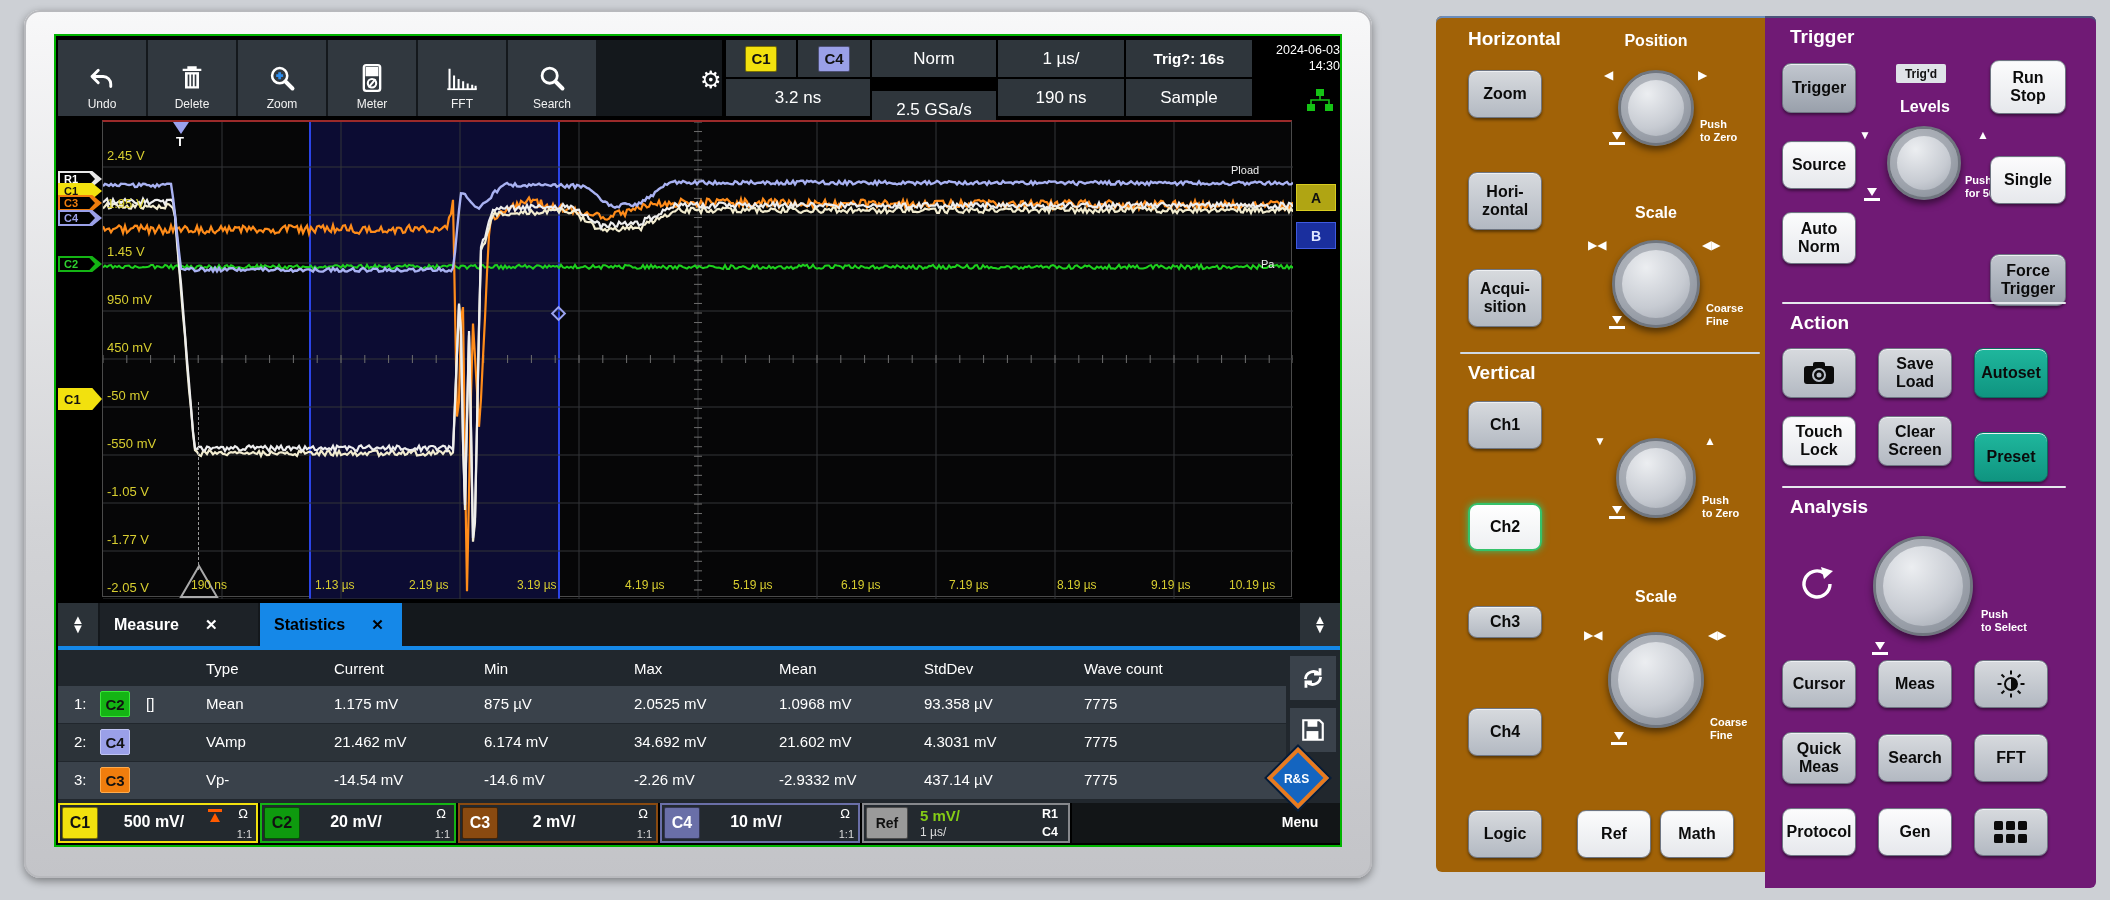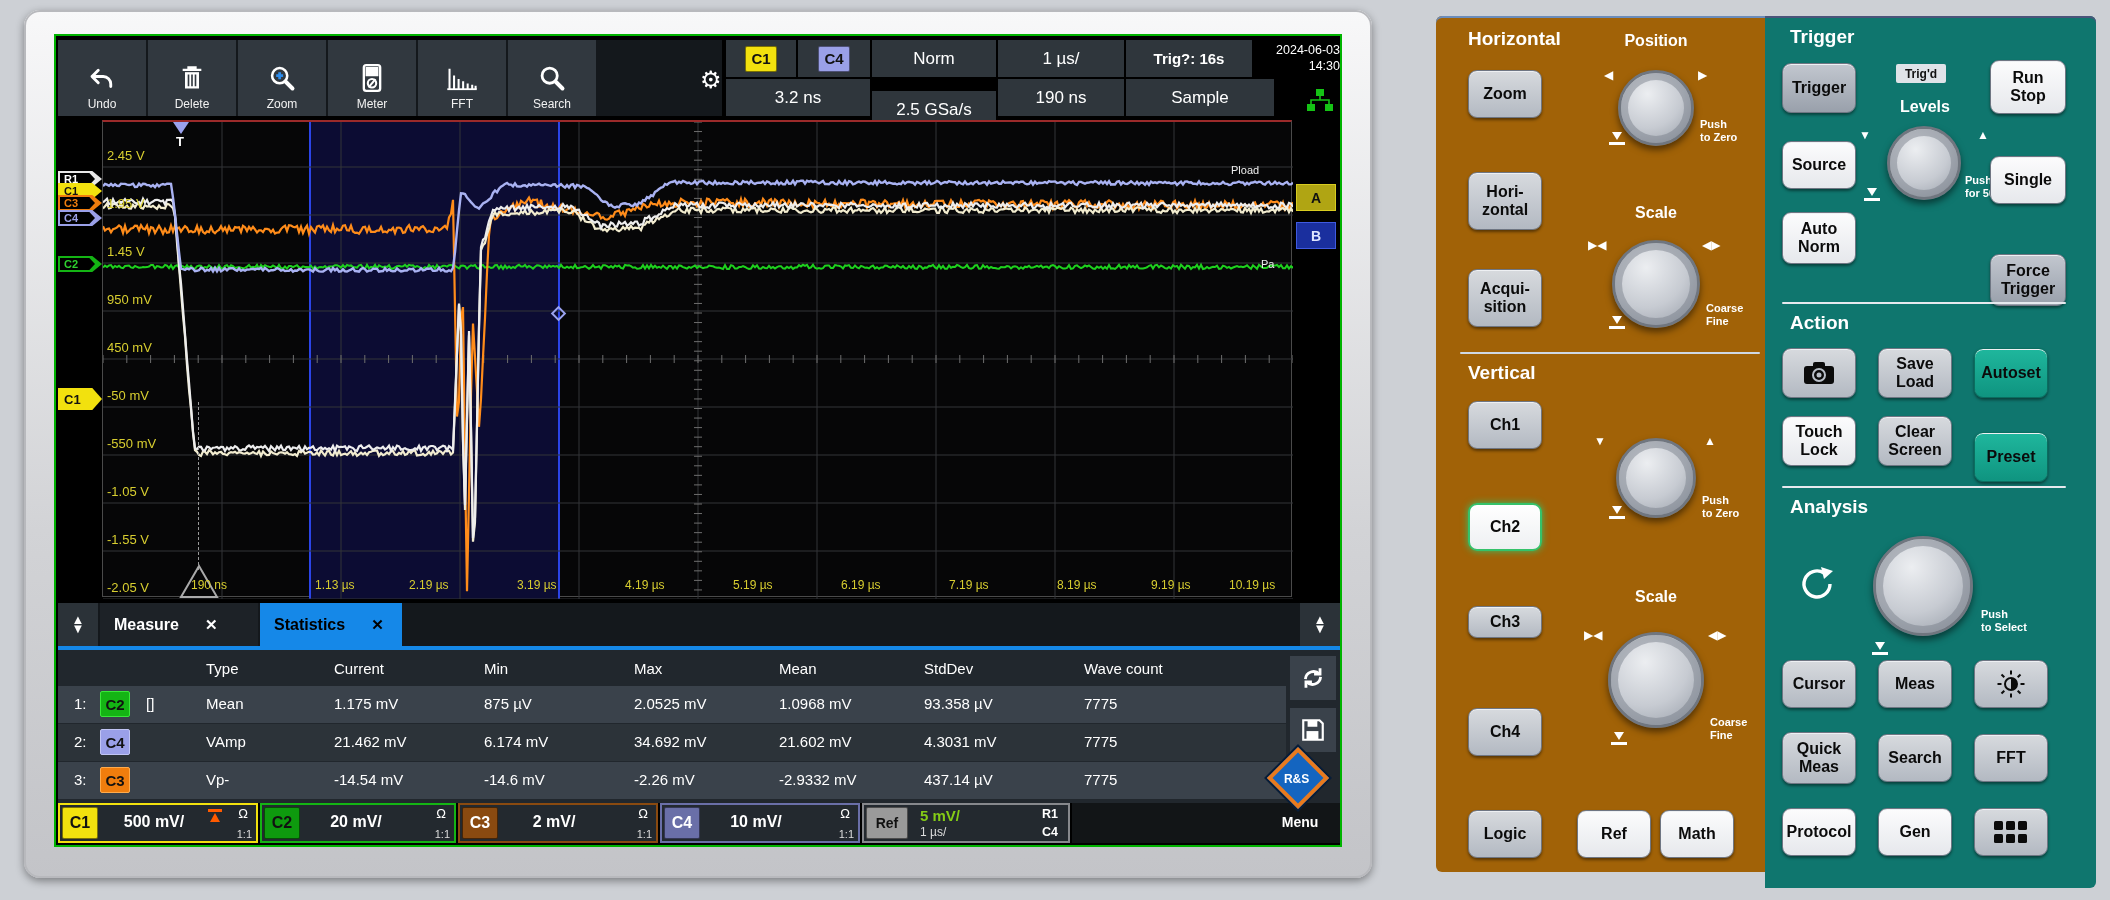--- a/index.html
+++ b/index.html
@@ -122,21 +122,21 @@
     </div>
     <div class="scell" style="left:742px;top:4px;width:72px;height:37px">
       <span class="chip" style="width:32px;height:26px;background:#9aa0e8">C4</span>
     </div>
     <div class="scell" style="left:816px;top:4px;width:124px;height:37px">Norm</div>
     <div class="scell" style="left:942px;top:4px;width:126px;height:37px">1 µs/</div>
     <div class="scell" style="left:1070px;top:4px;width:126px;height:37px;font-weight:bold;font-size:15px">Trig?: 16s</div>
     <div class="scell" style="left:670px;top:43px;width:144px;height:37px">3.2 ns</div>
     <div class="scell" style="left:816px;top:55px;width:124px;height:37px">2.5 GSa/s</div>
     <div class="scell" style="left:942px;top:43px;width:126px;height:37px">190 ns</div>
-    <div class="scell" style="left:1070px;top:43px;width:148px;height:37px">Sample</div>
+    <div class="scell" style="left:1070px;top:43px;width:126px;height:37px">Sample</div>
 
     <div class="abs" style="left:1198px;top:6px;width:86px;text-align:right;color:#fff;font-size:12.5px;line-height:1.3">
       <div>2024-06-03</div>
       <div>14:30</div>
     </div>
     <svg class="abs" style="left:1250px;top:52px" width="28" height="24" viewBox="0 0 28 24">
       <rect x="10" y="1" width="8" height="7" fill="#15c315"></rect>
         <rect x="1" y="16" width="8" height="7" fill="#15c315"></rect>
         <rect x="19" y="16" width="8" height="7" fill="#15c315"></rect>
       <path d="M14 8 v4 M5 16 v-4 h18 v4" stroke="#15c315" stroke-width="1.6" fill="none"></path>
@@ -301,21 +301,21 @@
         </svg>
 
       <span class="vlabel" style="top:26px">2.45 V</span>
       <span class="vlabel" style="top:74px">1.95 V</span>
       <span class="vlabel" style="top:122px">1.45 V</span>
       <span class="vlabel" style="top:170px">950 mV</span>
       <span class="vlabel" style="top:218px">450 mV</span>
       <span class="vlabel" style="top:266px">-50 mV</span>
       <span class="vlabel" style="top:314px">-550 mV</span>
       <span class="vlabel" style="top:362px">-1.05 V</span>
-      <span class="vlabel" style="top:410px">-1.55 V</span>
+      <span class="vlabel" style="top:410px">-1.77 V</span>
       <span class="vlabel" style="top:458px">-2.05 V</span>
 
       <span class="tlabel" style="left:88px">190 ns</span>
       <span class="tlabel" style="left:212px">1.13 µs</span>
       <span class="tlabel" style="left:306px">2.19 µs</span>
       <span class="tlabel" style="left:414px">3.19 µs</span>
       <span class="tlabel" style="left:522px">4.19 µs</span>
       <span class="tlabel" style="left:630px">5.19 µs</span>
       <span class="tlabel" style="left:738px">6.19 µs</span>
       <span class="tlabel" style="left:846px">7.19 µs</span>
@@ -529,21 +529,21 @@
       <polygon points="4,0 14,0 9,8" fill="#fff"></polygon>
       <rect x="1" y="10" width="16" height="3" fill="#fff"></rect>
     </svg>
   <div class="phint" style="left:274px;top:700px">Coarse
 Fine</div>
 
   <div class="pbtn white" style="left:141px;top:794px;width:74px;height:48px">Ref</div>
   <div class="pbtn white" style="left:224px;top:794px;width:74px;height:48px">Math</div>
 </div>
 
-<div class="abs" style="left:1765px;top:16px;width:331px;height:872px;background:#0f766e;border-radius:0 6px 6px 0;box-shadow:inset 0 2px 0 #4a547a">
+<div class="abs" style="left:1765px;top:16px;width:331px;height:872px;background:#701a75;border-radius:0 6px 6px 0;box-shadow:inset 0 2px 0 #4a547a">
   <div class="ptitle" style="left:25px;top:10px">Trigger</div>
   <div class="pbtn dark" style="left:17px;top:47px;width:74px;height:50px">Trigger</div>
   <div class="abs" style="left:131px;top:48px;width:50px;height:19px;background:#dfe3e8;color:#111;font-weight:bold;font-size:12px;display:flex;align-items:center;justify-content:center;border-radius:2px">Trig'd</div>
   <div class="pbtn white" style="left:225px;top:44px;width:76px;height:54px">Run
 Stop</div>
 
   <div class="plabel" style="left:90px;top:82px;width:140px;text-align:center">Levels</div>
   <span class="parrow" style="left:94px;top:112px">▼</span>
   <span class="parrow" style="left:212px;top:112px">▲</span>
   <div class="knob" style="left:122px;top:110px;width:74px;height:74px"></div>

